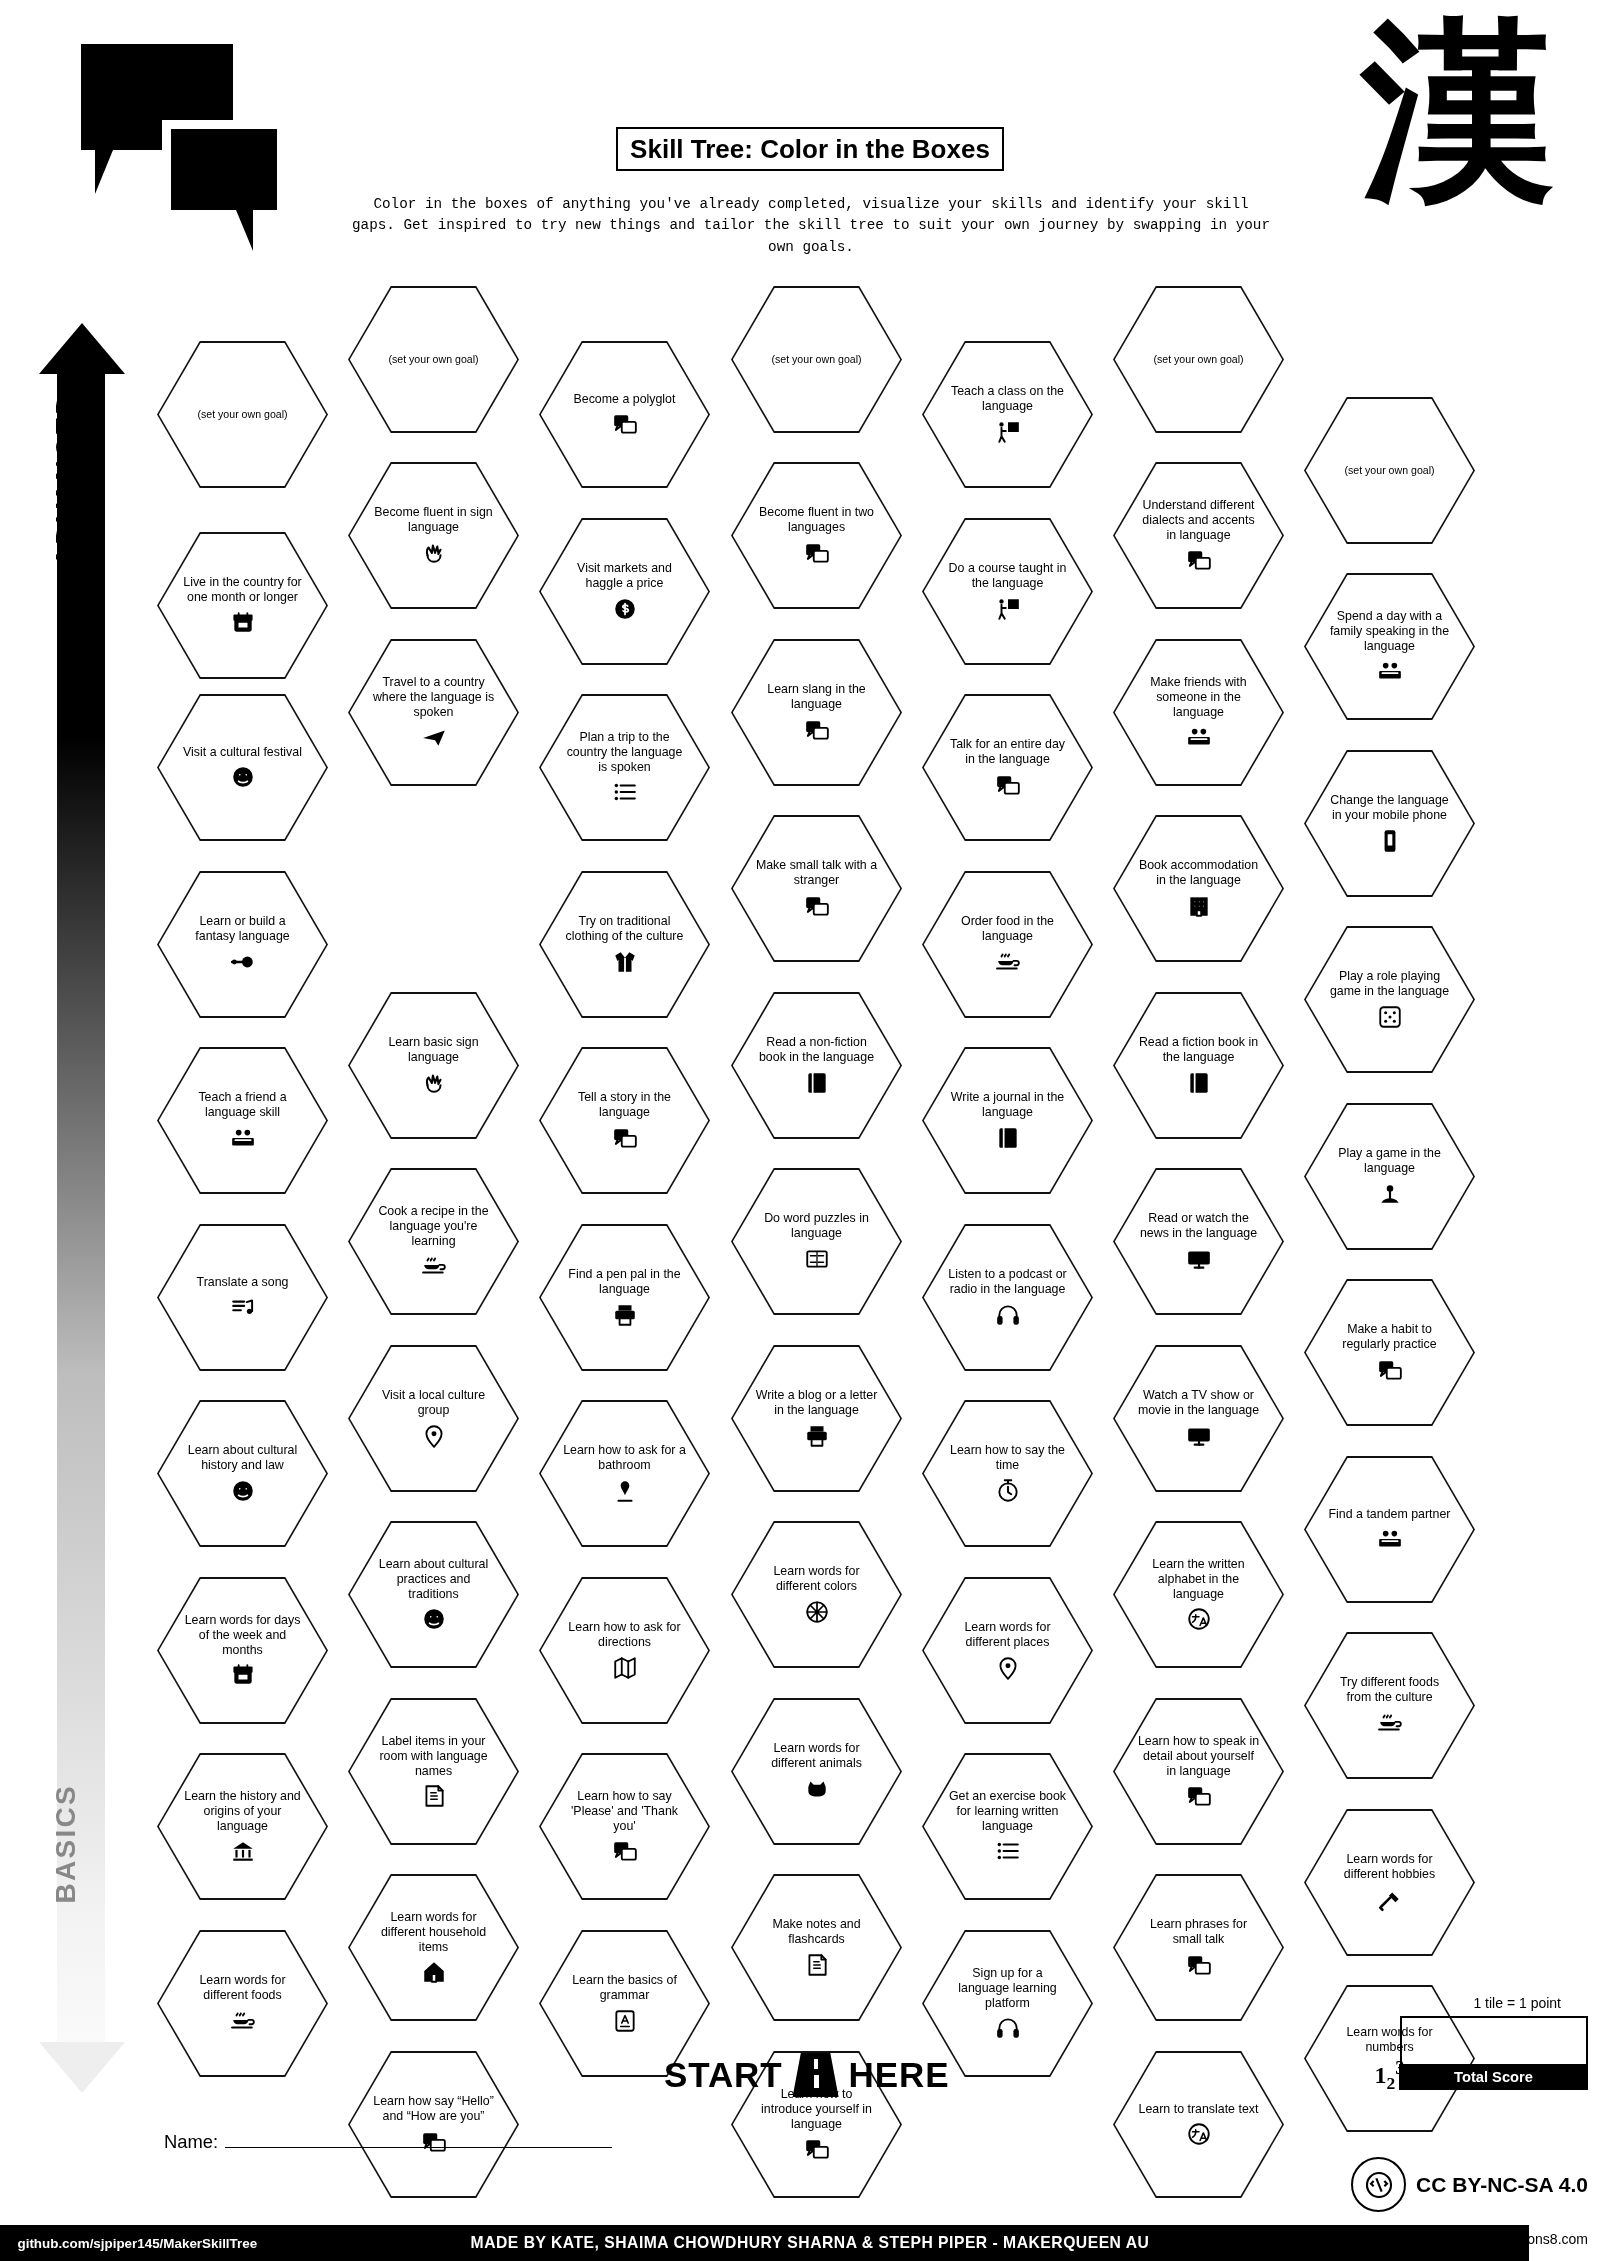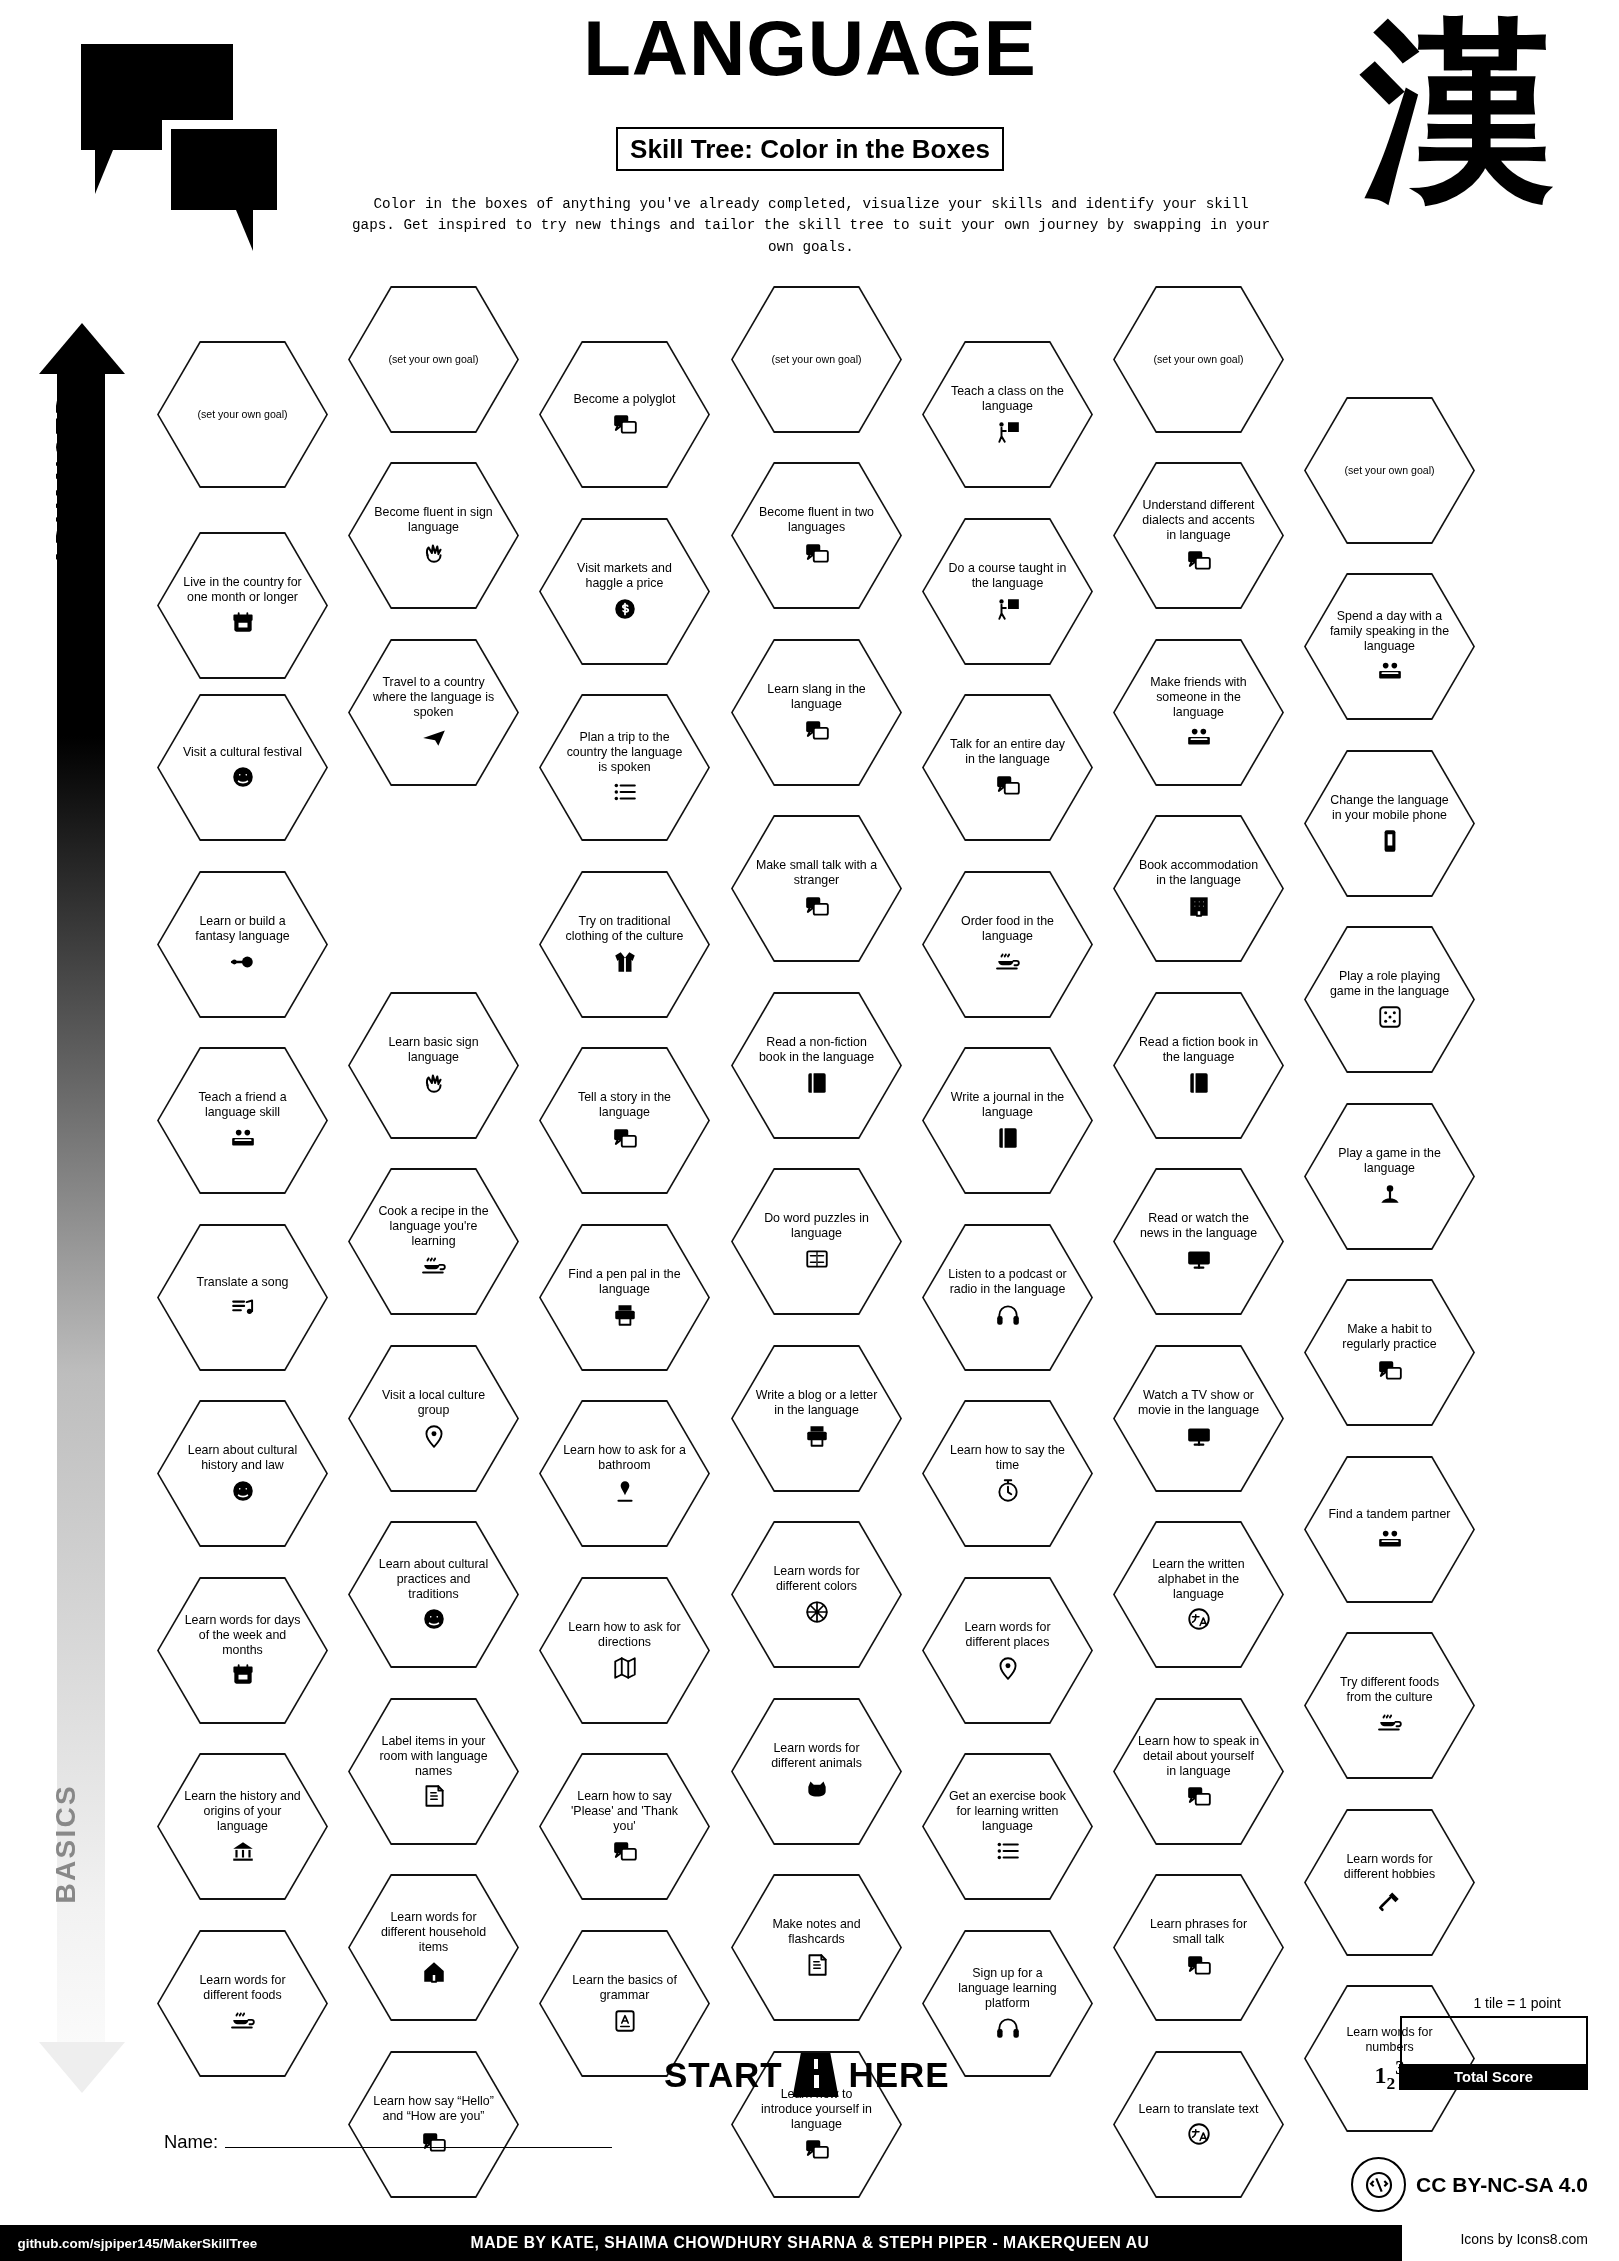--- a/index.html
+++ b/index.html
@@ -71,34 +71,33 @@
 
   .name-line{position:absolute;left:164px;top:2131px;font-size:18.4px;}
   .name-line .rule{display:inline-block;width:387px;border-bottom:1.8px solid #000;margin-left:6.5px;}
 
   .cc{position:absolute;right:32px;top:2157px;display:flex;align-items:center;gap:10px;}
   .cc-circle{width:51px;height:51px;border-radius:50%;border:2.3px solid #000;
     display:flex;align-items:center;justify-content:center;font-size:20px;}
   .cc-text{font-size:21px;font-weight:bold;}
   .icons8{position:absolute;right:32px;top:2210px;font-size:14px;text-align:right;width:230px;margin-top:21px;}
 
-  .footer{position:absolute;left:0;bottom:0;width:1402px;height:36px;background:#000;color:#fff;}
+  .footer{position:absolute;left:0;bottom:0;width:1529px;height:36px;background:#000;color:#fff;}
   .footer .gh{position:absolute;left:17.5px;top:11px;font-size:13.4px;font-weight:bold;}
   .footer .credit{position:absolute;left:0;top:9.2px;width:1620px;text-align:center;
     font-size:15.7px;font-weight:bold;letter-spacing:0.5px;}
 </style>
 </head>
 <body>
 
 <div class="header">
   <div class="logo-bubbles">
     <div class="bub1"></div>
     <div class="bub2"></div>
   </div>
-  <div class="title">LANGUAGE</div>
   <div class="subtitle-box">
     <span>Skill Tree: Color in the Boxes</span>
   </div>
   <div class="desc">Color in the boxes of anything you've already completed, visualize your skills and identify your skill gaps.  Get inspired to try new things and tailor the skill tree to suit your own journey by swapping in your own goals.</div>
   <div class="kanji">漢</div>
 </div>
 
 <div class="axis">
   <div class="up"></div>
   <div class="bar"></div>

